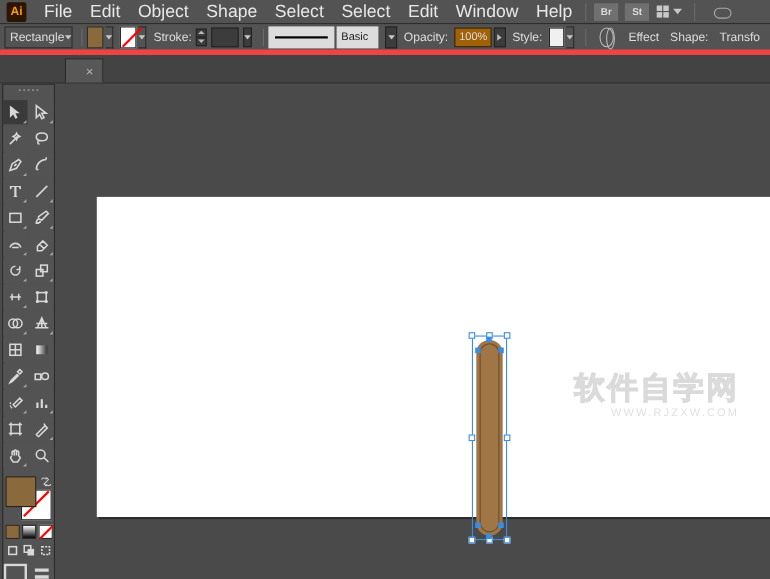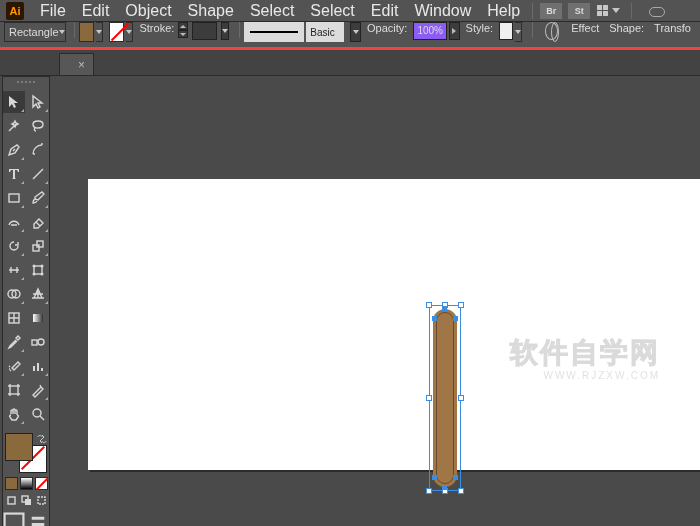--- a/index.html
+++ b/index.html
@@ -9,40 +9,40 @@
 .menu-item { color: #e8e8e8; font-size: 16px; padding: 0 8px; cursor: default; }
 .menu-sep { width: 1px; height: 16px; background: #6a6a6a; margin: 0 4px; }
 .menu-iconbtn { width: 22px; height: 16px; background: #707070; margin: 0 3px; display: flex; align-items: center; justify-content: center; color: #ddd; font-size: 9px; font-weight: bold; text-align: center; }
 .ws-switch { width: 30px; height: 14px; display: flex; align-items: center; margin-left: 4px; }
 .ws-grid { display: grid; grid-template-columns: repeat(2,5px); grid-template-rows: repeat(2,5px); gap: 1px; }
 .ws-grid div { background: #c8c8c8; }
 .ws-chevron { width: 0; height: 0; border-left: 4px solid transparent; border-right: 4px solid transparent; border-top: 5px solid #c8c8c8; margin-left: 4px; }
 .cloud-icon { width: 20px; height: 12px; position: relative; margin-left: 10px; }
 .cloud-icon::before { content: ""; position: absolute; width: 14px; height: 8px; border: 1px solid #aaa; border-radius: 6px; left: 3px; top: 2px; }
 
-.ctrlbar { height: 28px; background: #535353; display: flex; padding: 0 4px; border-bottom: 3px solid #ef4444; font-size: 11px; color: #ddd; }
+.ctrlbar { height: 28px; background: #535353; display: flex; align-items: center; padding: 0 4px; border-bottom: 5px solid #ef4444; font-size: 11px; color: #ddd; }
 .shape-dd { width: 62px; height: 20px; border: 1px solid #2c2c2c; background: #535353; display: flex; align-items: center; justify-content: space-between; padding: 0 4px; margin-right: 4px; }
 .chev { width: 0; height: 0; border-left: 3px solid transparent; border-right: 3px solid transparent; border-top: 4px solid #c8c8c8; }
 .swatch { width: 20px; height: 20px; border: 1px solid #2c2c2c; margin-right: 2px; position: relative; }
 .swatch.fill { background: #8a6a3c; }
 .swatch.none { background: #fff; }
 .swatch.none::after { content: ""; position: absolute; left: -2px; top: 8px; width: 24px; height: 2px; background: #f00; transform: rotate(-45deg); }
 .swatch-chev { width: 10px; height: 20px; border: 1px solid #2c2c2c; border-left: none; display: flex; align-items: center; justify-content: center; margin-right: 6px; }
 .lbl { margin-right: 4px; }
 .spinner { display: flex; flex-direction: column; margin-right: 4px; }
 .spinner div { width: 10px; height: 8px; background: #3c3c3c; border: 1px solid #222; display: flex; align-items: center; justify-content: center; }
 .spin-up::before { content: ""; border-left: 3px solid transparent; border-right: 3px solid transparent; border-bottom: 3px solid #bbb; }
 .spin-dn::before { content: ""; border-left: 3px solid transparent; border-right: 3px solid transparent; border-top: 3px solid #bbb; }
 .strokew { width: 34px; height: 18px; background: #3c3c3c; border: 1px solid #222; margin-right: 4px; }
 .pt { width: 10px; height: 18px; border: 1px solid #222; background: #3c3c3c; display: flex; align-items: center; justify-content: center; margin-right: 6px; }
 .brush-dd { width: 84px; height: 20px; background: #dcdcdc; margin-right: 2px; display: flex; align-items: center; }
 .brush-line { flex: 1; height: 2px; background: #000; margin: 0 6px; }
 .basic-dd { width: 50px; height: 20px; background: #dcdcdc; display: flex; align-items: center; justify-content: space-between; padding: 0 4px; font-size: 10px; color: #222; margin-right: 6px; }
 .basic-chev { width: 14px; height: 20px; background: #3c3c3c; border: 1px solid #222; display: flex; align-items: center; justify-content: center; margin-right: 6px; }
-.opinput { width: 36px; height: 18px; background: #8b5cf6; border: 1px solid #222; color: #ddd; font-size: 10px; padding: 0 3px; line-height: 16px; margin: 0 2px; }
+.opinput { width: 36px; height: 18px; background: #a16207; border: 1px solid #222; color: #ddd; font-size: 10px; padding: 0 3px; line-height: 16px; margin: 0 2px; }
 .navarrow { width: 14px; height: 18px; background: #3c3c3c; border: 1px solid #222; display: flex; align-items: center; justify-content: center; margin-right: 6px; }
 .navarrow::before { content: ""; border-top: 3px solid transparent; border-bottom: 3px solid transparent; border-left: 4px solid #bbb; }
 .style-sw { width: 18px; height: 18px; background: #f0f0f0; border: 1px solid #222; margin: 0 2px; }
 .globe { width: 18px; height: 18px; border: 1.5px solid #bbb; border-radius: 50%; margin: 0 8px; position: relative; }
 .globe::before { content: ""; position: absolute; left: 5px; top: -1px; width: 6px; height: 18px; border: 1px solid #bbb; border-radius: 50%; }
 .ctrl-link { margin: 0 5px; }
 
 .tabrow { height: 26px; background: #434343; display: flex; align-items: flex-end; padding-left: 55px; border-bottom: 1px solid #2a2a2a; }
 .tab-spacer { width: 4px; }
 .doctab { height: 22px; background: #575757; border: 1px solid #2a2a2a; border-bottom: none; display: flex; align-items: center; padding: 0 8px; font-size: 11px; color: #e8e8e8; }
@@ -85,21 +85,21 @@
 .pop-inner { position: absolute; left: 3px; top: 3px; right: 3px; bottom: 3px; border: 1px solid rgba(0,0,0,.35); border-radius: 10px; }
 .bbox { position: absolute; left: 0; top: 0; right: 0; bottom: 0; border: 1px solid #3a8de0; }
 .handle { position: absolute; width: 6px; height: 6px; background: #fff; border: 1px solid #3a8de0; }
 .h-nw { left: -3px; top: -3px; } .h-n { left: 50%; top: -3px; margin-left: -3px; } .h-ne { right: -3px; top: -3px; }
 .h-w { left: -3px; top: 50%; margin-top: -3px; } .h-e { right: -3px; top: 50%; margin-top: -3px; }
 .h-sw { left: -3px; bottom: -3px; } .h-s { left: 50%; bottom: -3px; margin-left: -3px; } .h-se { right: -3px; bottom: -3px; }
 .anchor { position: absolute; width: 5px; height: 5px; background: #3a8de0; }
 .a1 { left: 13px; top: 1px; } .a2 { left: 3px; top: 11px; } .a3 { right: 3px; top: 11px; }
 .a4 { left: 3px; bottom: 11px; } .a5 { right: 3px; bottom: 11px; } .a6 { left: 13px; bottom: 1px; }
 
-.watermark { position: absolute; right: 40px; bottom: 145px; pointer-events: none; opacity: .55; text-align: right; }
+.watermark { position: absolute; right: 28px; bottom: 145px; pointer-events: none; opacity: .55; text-align: right; }
 .watermark .wm-big { font-size: 28px; font-weight: 900; color: #d4d4d4; letter-spacing: 2px; font-family: "Microsoft YaHei", sans-serif; -webkit-text-stroke: 1px #bdbdbd; }
 .watermark .wm-small { font-size: 10px; color: #c8c8c8; letter-spacing: 2px; margin-top: -2px; }
 
 
 .ic { stroke: #d8d8d8; stroke-width: 1.4; fill: none; }
 .icf { fill: #d8d8d8; stroke: none; }
 </style>
 </head>
 <body>
 

